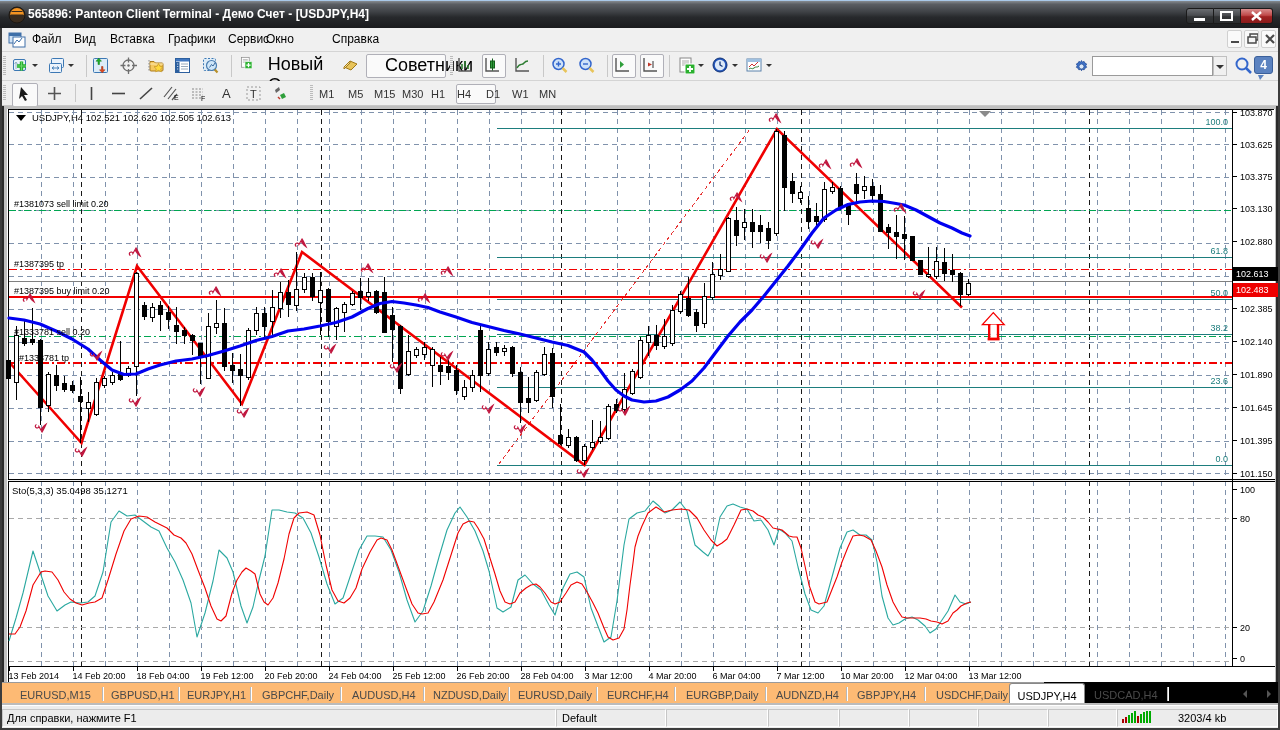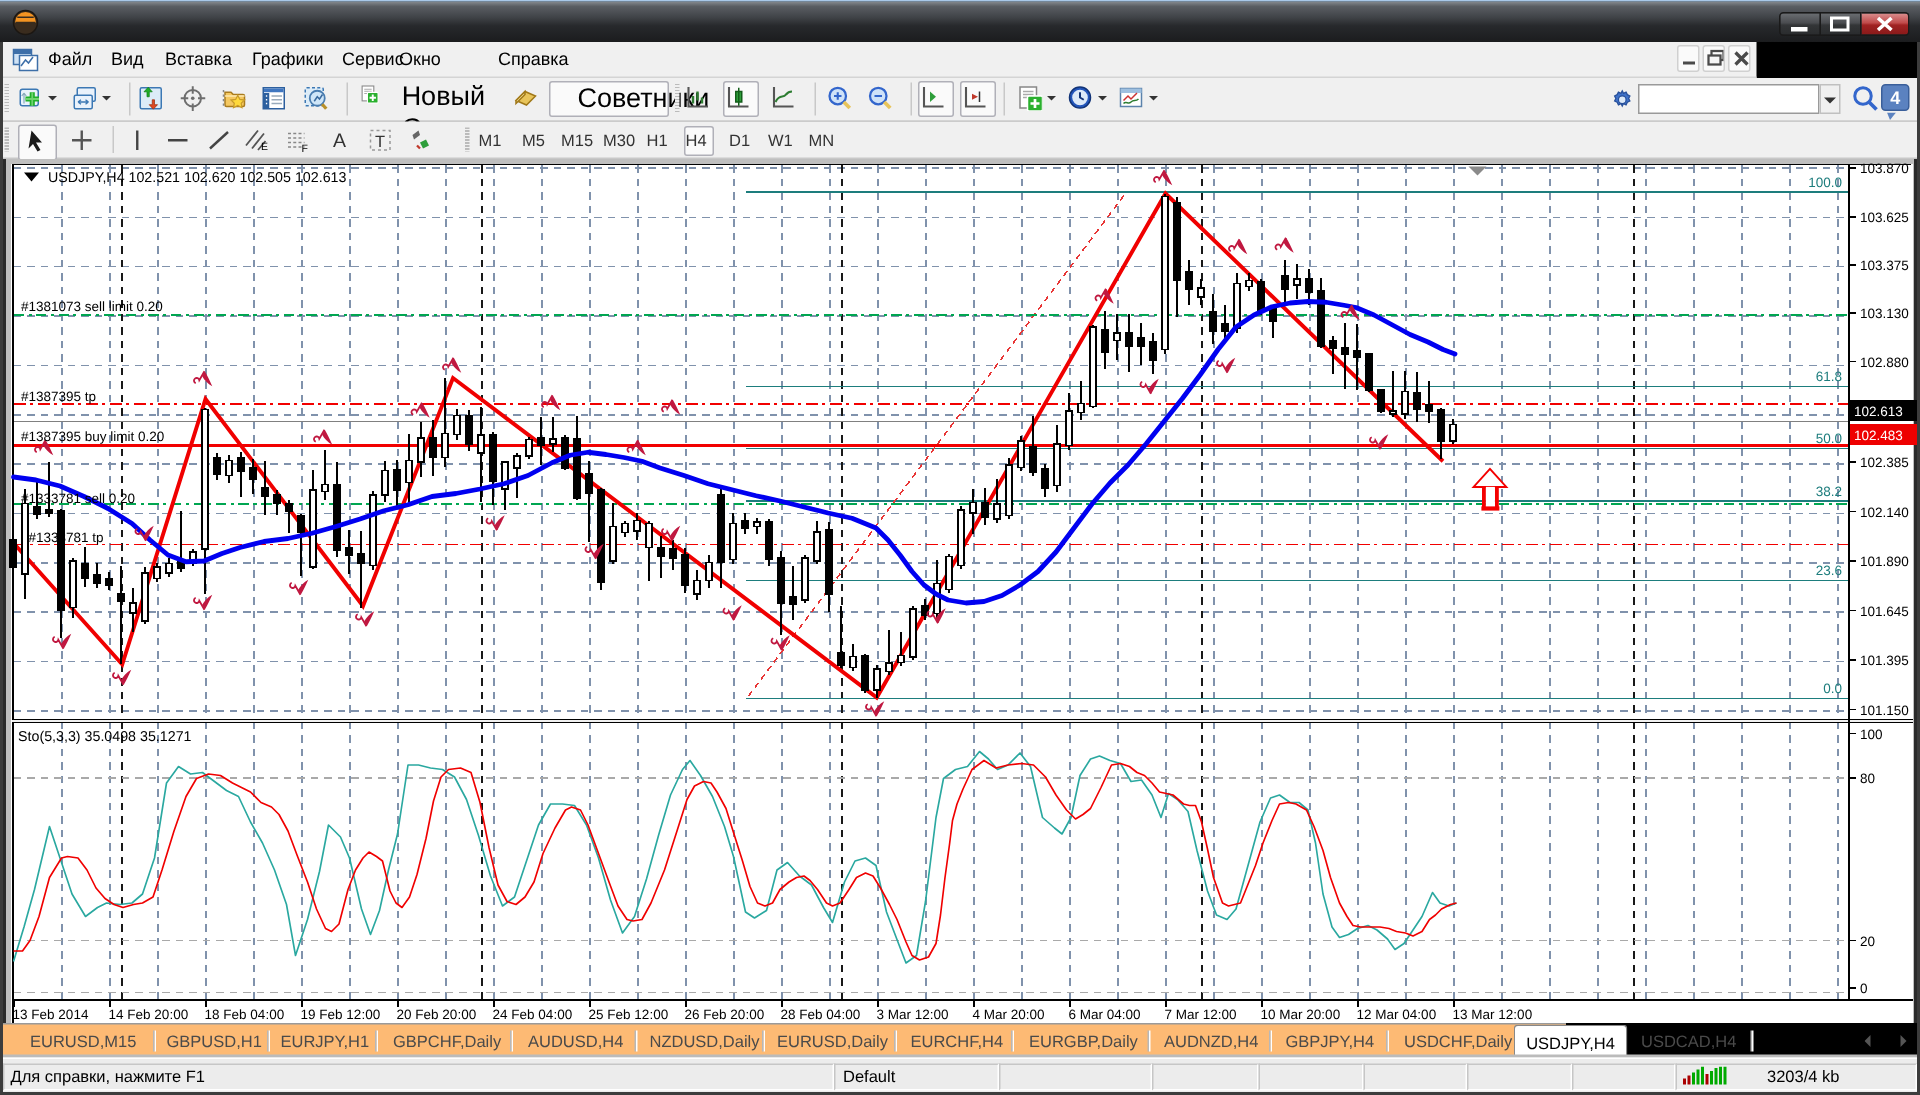--- a/index.html
+++ b/index.html
@@ -2,21 +2,21 @@
 <html><head><meta charset="utf-8"><style>*{margin:0;padding:0;box-sizing:border-box}
 body{width:1280px;height:730px;overflow:hidden;font-family:"Liberation Sans",sans-serif;background:#000;position:relative}
 .titlebar{position:absolute;left:0;top:0;width:1280px;height:28px;background:linear-gradient(#868b90 0%,#5a5e63 12%,#3f4246 40%,#27292c 60%,#1b1c1e 100%);border-top:1px solid #a8c8e8}
 .tbicon{position:absolute;left:8px;top:5px}
 .tbtext{position:absolute;left:28px;top:6px;color:#fff;font-size:12px;font-weight:bold}
 .winbtns{position:absolute;right:7px;top:7px;display:flex}
 .wb{height:16px;border:1px solid #1a1a1a;background:linear-gradient(#6a6d71,#4a4c50 45%,#333537 55%,#2a2c2e);display:flex;align-items:center;justify-content:center}
 .wbmin{width:28px;border-radius:3px 0 0 3px}
 .wbmax{width:27px;border-left:none}
 .wbclose{width:32px;border-left:none;border-radius:0 3px 3px 0;background:linear-gradient(#d98d8d,#c04a4a 45%,#a02222 55%,#8a1a1a)}
-.menubar{position:absolute;left:0;top:28px;width:1171px;height:24px;background:#f0f0f0;border-bottom:1px solid #d4d4d4}
+.menubar{position:absolute;left:0;top:28px;width:1280px;height:24px;background:#f0f0f0;border-bottom:1px solid #d4d4d4}
 .mbicon{position:absolute;left:8px;top:4px}
 .mi{position:absolute;top:4px;font-size:12px;color:#000}
 .mdibtns{position:absolute;right:4px;top:2px;display:flex;gap:2px}
 .mb{width:15px;height:18px;background:#fafafa;border:1px solid #d0d0d0;border-radius:2px;display:flex;align-items:center;justify-content:center}
 .tb{position:absolute;left:0;width:1280px;background:#f0f0f0}
 .tb1{top:52px;height:29px;border-bottom:1px solid #d4d4d4}
 .tb2{top:81px;height:25px;border-bottom:1px solid #c8c8c8}
 .grip{position:absolute;top:4px;bottom:4px;width:3px;background:repeating-linear-gradient(#bbb 0 1px,#f0f0f0 1px 2px)}
 .tsep{position:absolute;top:3px;bottom:3px;width:1px;background:#c8c8c8}
 .ic{position:absolute;top:5px}
@@ -36,20 +36,21 @@
 .stext{position:absolute;top:6px;font-size:11px;color:#000}
 </style></head>
 <body>
 <div class="titlebar">
 <div class="tbicon"><svg width="18" height="18" viewBox="0 0 18 18">
         <circle cx="9" cy="9" r="8" fill="#3a2c1e"></circle>
         <path d="M2 9a7 7 0 0 1 14 0Z" fill="#f49422"></path>
         <path d="M3.5 5.5h11M2.5 9h13" stroke="#3a2c1e" stroke-width="1"></path>
         <circle cx="9" cy="9" r="8" fill="none" stroke="#1c1712" stroke-width="1"></circle>
       </svg></div>
+<div class="tbtext">565896: Panteon Client Terminal - Демо Счет - [USDJPY,H4]</div>
 <div class="winbtns">
 <div class="wb wbmin">
         <svg width="26" height="15">
           <rect x="7" y="9" width="11" height="3" fill="#fff"></rect>
         </svg>
       </div>
 <div class="wb wbmax">
         <svg width="26" height="15">
           <rect x="7" y="3" width="11" height="8" fill="none" stroke="#fff" stroke-width="2"></rect>
         </svg>
@@ -294,21 +295,21 @@
           <path d="M1 7l3 3 3-3Z" fill="#333"></path>
         </svg>
       </path>
     </svg>
     <div class="grip" style="left:310px"></div>
     <div class="tfb" style="left:319px;width:24px">M1</div>
     <div class="tfb" style="left:348px;width:22px">M5</div>
     <div class="tfb" style="left:374px;width:26px">M15</div>
     <div class="tfb" style="left:402px;width:26px">M30</div>
     <div class="tfb" style="left:431px;width:22px">H1</div>
-    <div class="tfb pressed" style="left:456px;width:20px">H4</div>
+    <div class="tfb pressed" style="left:456px;width:40px">H4</div>
     <div class="tfb" style="left:486px;width:22px">D1</div>
     <div class="tfb" style="left:512px;width:24px">W1</div>
     <div class="tfb" style="left:539px;width:24px">MN</div>
   </div>
 <div class="chartwrap"><svg width="1280" height="576" viewBox="0 106 1280 576" shape-rendering="crispEdges" font-family="Liberation Sans, sans-serif">
       <rect x="0" y="106" width="1280" height="576" fill="#9c9c9c"></rect>
       <rect x="0" y="106" width="4" height="576" fill="#2b2b2b"></rect>
       <rect x="1276" y="106" width="4" height="576" fill="#2b2b2b"></rect>
       <rect x="4" y="106" width="1272" height="576" fill="#bfbfbf"></rect>
       <rect x="7" y="109" width="1268" height="573" fill="#ffffff"></rect>

